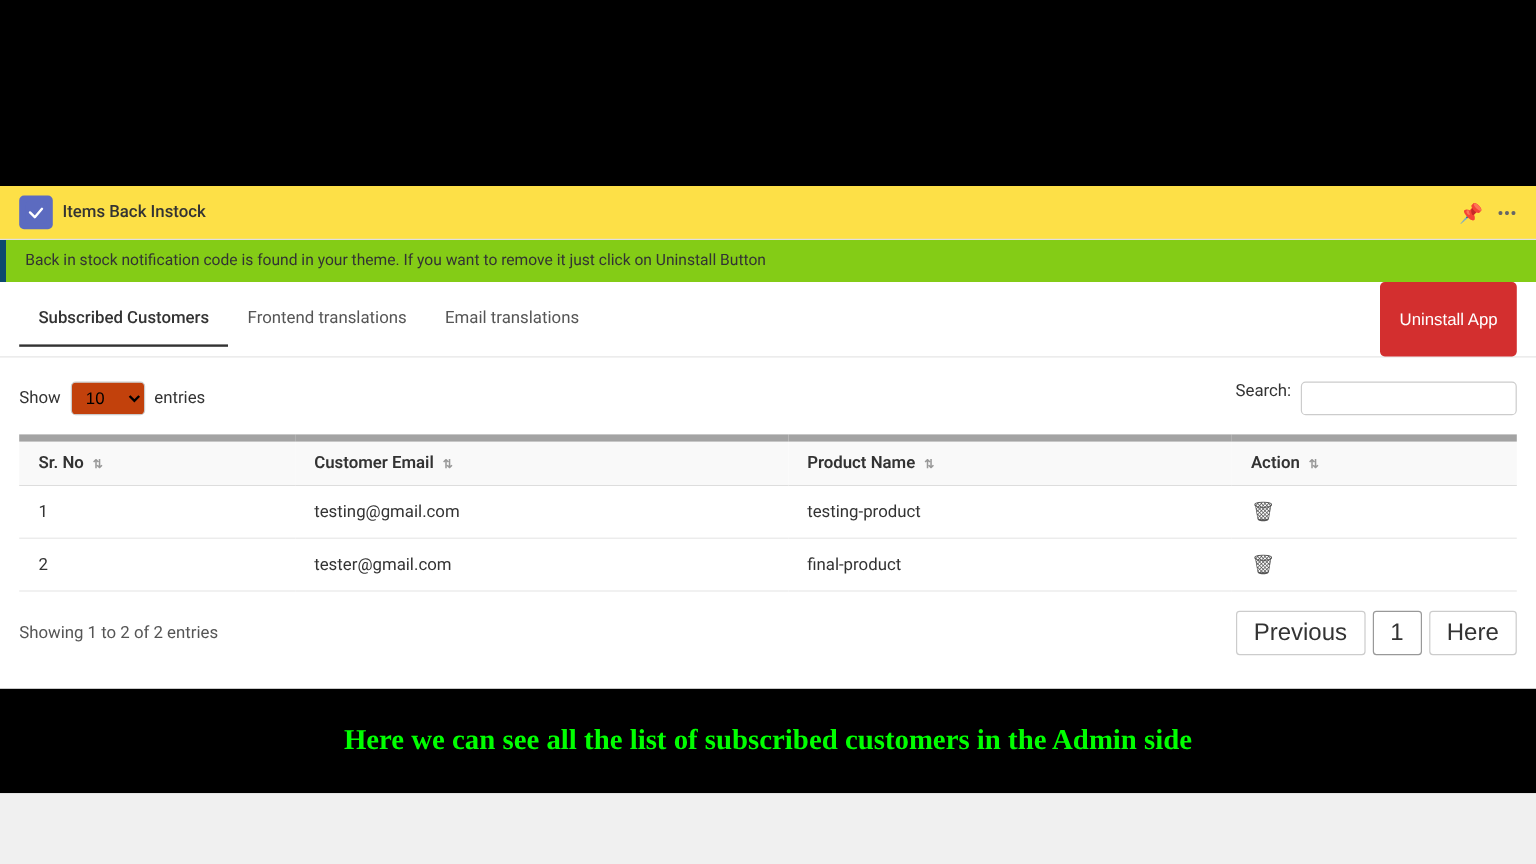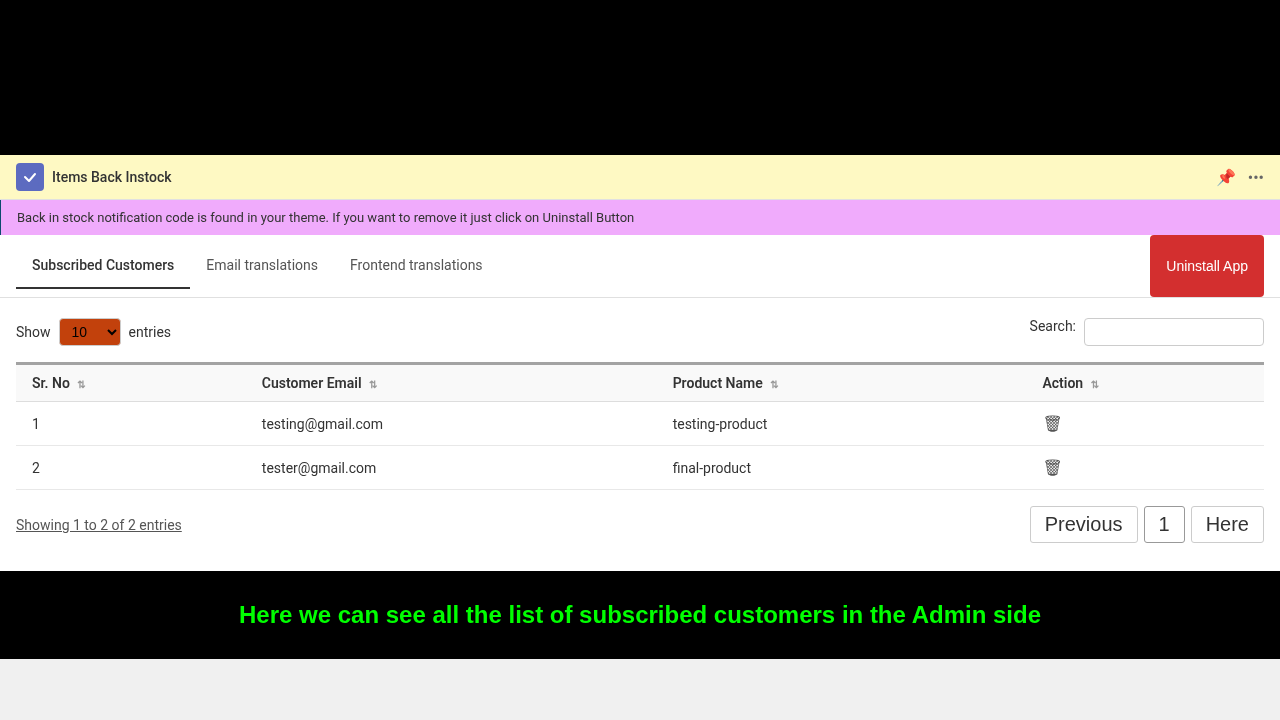--- a/index.html
+++ b/index.html
@@ -4,21 +4,21 @@
   <style>
     * { margin: 0; padding: 0; box-sizing: border-box; }
     body { font-family: -apple-system, BlinkMacSystemFont, 'Segoe UI', Roboto, sans-serif; font-size: 14px; background: #f0f0f0; }
 
     .top-black-bar {
       background: #000;
       height: 155px;
     }
 
     .app-header {
-      background: #fef9c3;
+      background: #fde047;
       border-bottom: 1px solid #e0e0e0;
       padding: 8px 16px;
       display: flex;
       align-items: center;
       justify-content: space-between;
     }
 
     .app-header-left {
       display: flex;
       align-items: center;
@@ -49,22 +49,22 @@
       gap: 12px;
     }
 
     .pin-icon, .more-icon {
       color: #666;
       cursor: pointer;
       font-size: 16px;
     }
 
     .notification-bar {
-      background: #f0abfc;
-      border-left: 1px solid #0c4a6e;
+      background: #84cc16;
+      border-left: 5px solid #0c4a6e;
       padding: 10px 16px;
       color: #333;
       font-size: 13px;
     }
 
     .tabs-bar {
       background: #fff;
       border-bottom: 1px solid #e0e0e0;
       padding: 0 16px;
       display: flex;
@@ -151,21 +151,21 @@
       width: 180px;
     }
 
     .data-table {
       width: 100%;
       border-collapse: collapse;
     }
 
     .data-table th {
       background: #f9f9f9;
-      border-top: 3px solid #a3a3a3;
+      border-top: 6px solid #a3a3a3;
       border-bottom: 1px solid #ddd;
       padding: 10px 16px;
       text-align: left;
       font-size: 14px;
       font-weight: 600;
       color: #333;
       position: relative;
     }
 
     .data-table th .sort-icon {
@@ -191,21 +191,20 @@
     .pagination-area {
       display: flex;
       align-items: center;
       justify-content: space-between;
       padding: 16px 0 8px 0;
     }
 
     .showing-text {
       color: #555;
       font-size: 14px;
-      text-decoration: underline;
     }
 
     .pagination {
       display: flex;
       align-items: center;
       gap: 6px;
     }
 
     .page-btn {
       padding: 6px 14px;
@@ -226,21 +225,21 @@
     .bottom-black-bar {
       background: #000;
       padding: 30px 20px;
       text-align: center;
     }
 
     .bottom-text {
       color: #00ff00;
       font-size: 24px;
       font-weight: bold;
-      font-family: Liberation Sans, sans-serif;
+      font-family: Liberation Serif, serif;
     }
   </style>
 </head>
 <body>
 
 <div class="top-black-bar"></div>
 
 <div class="app-header">
   <div class="app-header-left">
     <div class="app-icon">
@@ -260,24 +259,24 @@
 <div class="notification-bar">
   <span>Back in stock notification code is found in your theme. If you want to remove it just click on Uninstall Button</span>
 </div>
 
 <div class="tabs-bar">
   <div class="tabs">
     <a class="tab active">
       <span>Subscribed Customers</span>
     </a>
     <a class="tab">
-      <span>Email translations</span>
+      <span>Frontend translations</span>
     </a>
     <a class="tab">
-      <span>Frontend translations</span>
+      <span>Email translations</span>
     </a>
   </div>
   <button class="uninstall-btn">Uninstall App</button>
 </div>
 
 <div class="content-area">
 
   <div class="table-controls">
     <div class="show-entries">
       <span>Show</span>

